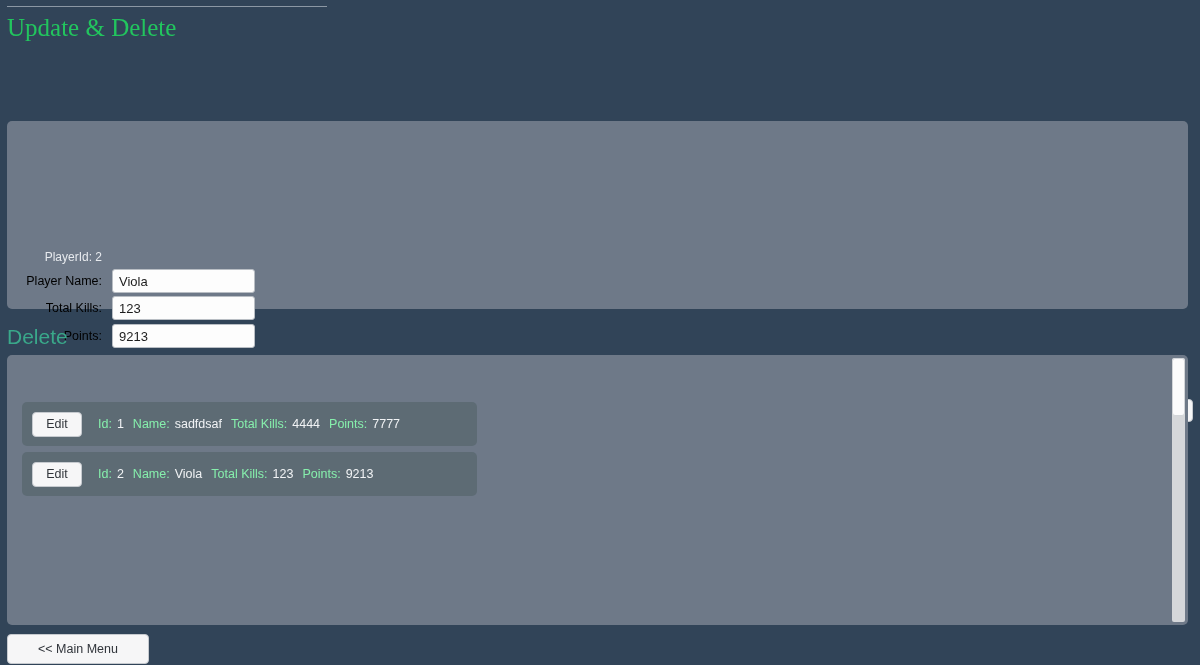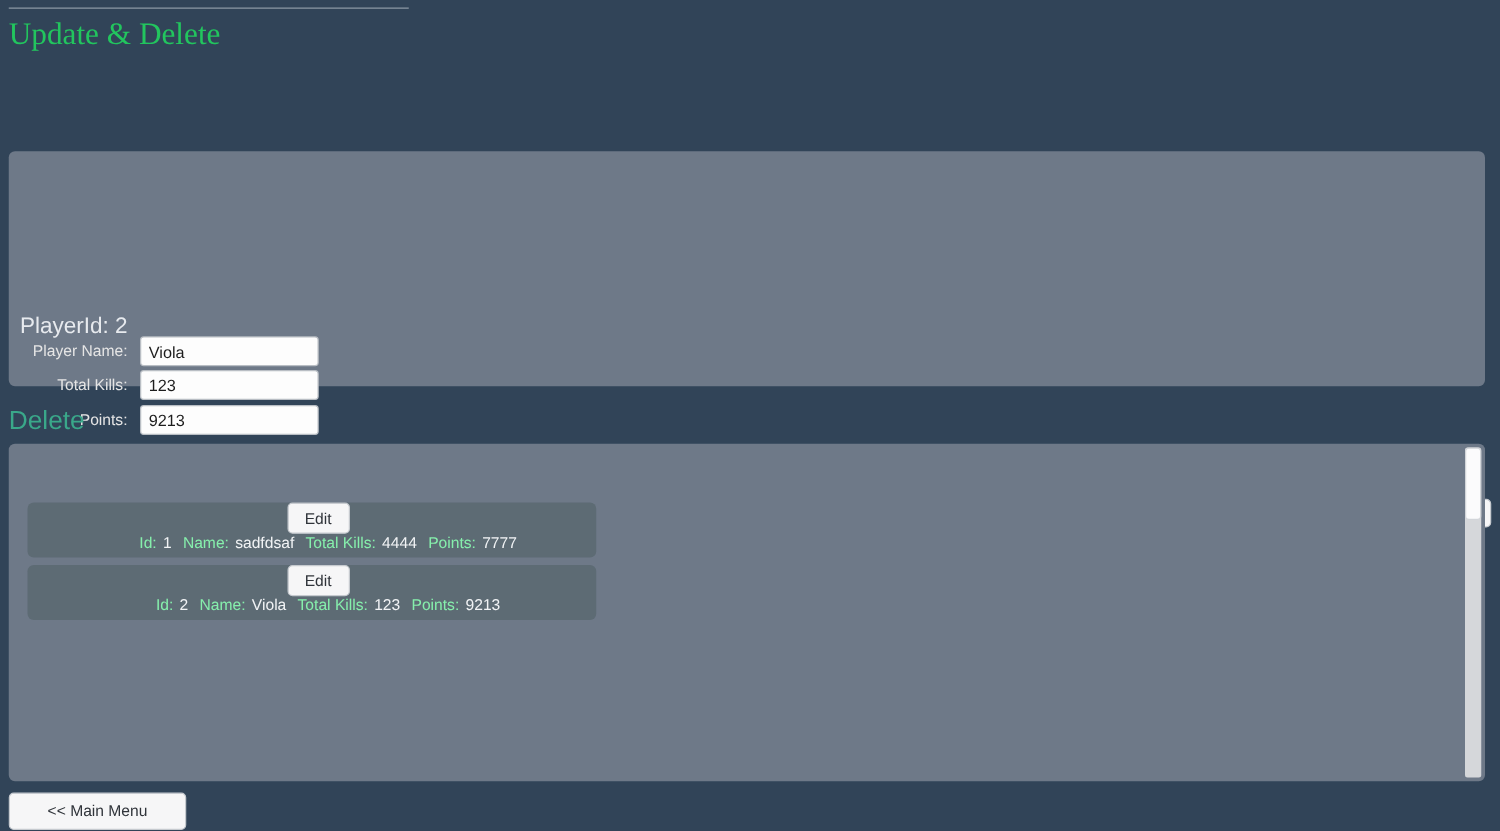--- a/index.html
+++ b/index.html
@@ -64,30 +64,30 @@
 
   .field-row {
     position: absolute;
     left: 0;
     display: flex;
     align-items: center;
   }
   .field-label {
     width: 105px;
     text-align: right;
-    color: #e5e5e5;
+    color: #000000;
     font-size: 12.5px;
     padding-right: 10px;
     white-space: nowrap;
   }
   .field-static {
     width: 105px;
     text-align: right;
     color: #e7eaee;
-    font-size: 18px;
+    font-size: 12px;
     padding-right: 10px;
     white-space: nowrap;
   }
   .field-input {
     width: 143px;
     height: 24px;
     background: #fdfdfd;
     border: 1px solid #b9bec4;
     border-radius: 3px;
     font-size: 13px;
@@ -171,21 +171,20 @@
 
   .result-row {
     position: relative;
     height: 44px;
     background: #5d6b74;
     border-radius: 5px;
     margin-bottom: 6px;
     display: flex;
     align-items: center;
     padding-left: 10px;
-    flex-direction: column;
   }
   .btn-edit {
     width: 50px;
     height: 25px;
     font-size: 12.5px;
   }
   .row-text {
     margin-left: 16px;
     font-size: 12.5px;
     white-space: nowrap;

